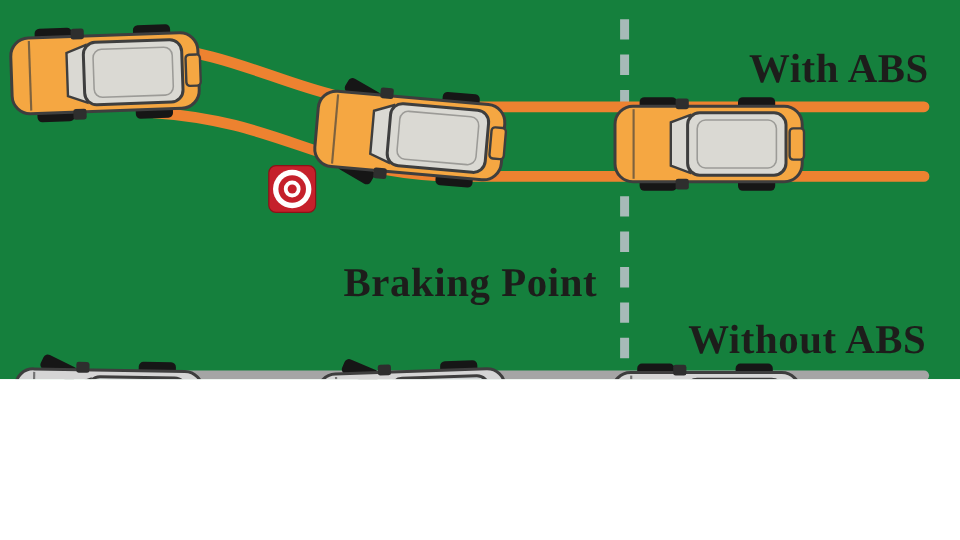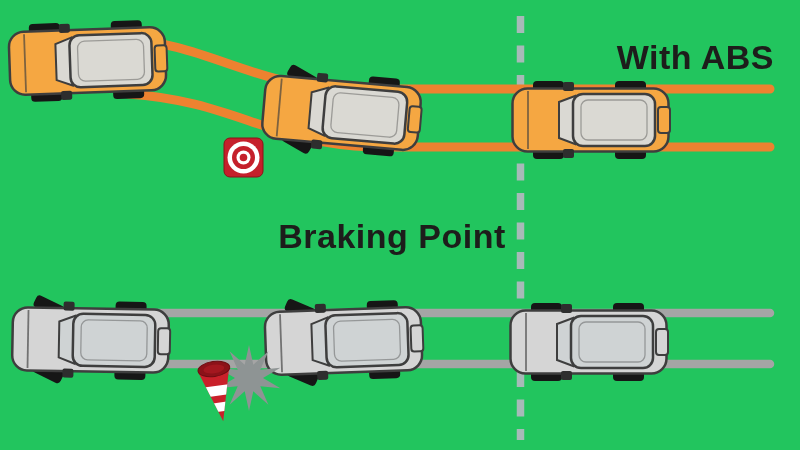--- a/index.html
+++ b/index.html
@@ -1,18 +1,18 @@
 <!DOCTYPE html>
 <html style="--abs-path: #ED8230; --no-abs-path: #A5A5A5; --divider: #A7BAB8; --car-abs-body: #F5A742; --car-abs-roof: #DAD9D3; --car-gray-body: #D5D5D5; --car-gray-roof: #CFD3D4; --marker-red: #C5202B; --cone-red: #C9202A; --cone-base-red: #8B1219; --crash-gray: #8E9494; --text: #1D1D1B;"><head>
 <meta charset="utf-8">
 <style>
   html,body { margin:0; padding:0; background:#fff; }
   .canvas {
-    position:relative; width:800px; height:450px; background:#22c55e;
-    overflow:hidden; font-family:Liberation Sans, sans-serif;
+    position:relative; width:800px; height:316px; background:#15803d;
+    overflow:hidden; font-family:Liberation Serif, serif;
   }
   svg.diagram { position:absolute; left:0; top:0; --ol:#3E3E3E; }
   .wheel { fill:#161616; }
   .car-orange { --cb: var(--car-abs-body,#F5A742); --cr: var(--car-abs-roof,#DAD9D3); }
   .car-gray   { --cb: var(--car-gray-body,#D5D5D5); --cr: var(--car-gray-roof,#CFD3D4); }
   .label {
     position:absolute; font-weight:700; font-size:34px; line-height:1.05;
     color:var(--text,#1D1D1B); white-space:nowrap; letter-spacing:0.5px;
   }
   .label-with-abs    { right:26px; top:40px; }
@@ -96,13 +96,14 @@
         <rect x="-16" y="16" width="34" height="10" fill="#ffffff"></rect>
         <rect x="-16" y="33" width="34" height="9" fill="#ffffff"></rect>
       </g>
       <ellipse cx="0" cy="-1" rx="16" ry="7.5" fill="var(--cone-base-red,#8B1219)" stroke="#6D0D12" stroke-width="1"></ellipse>
       <ellipse cx="0" cy="-1" rx="10.5" ry="4.2" fill="#A3171F"></ellipse>
     </g>
   </svg>
 
   <div class="label label-with-abs">With ABS</div>
   <div class="label label-braking">Braking Point</div>
+  <div class="label label-without-abs">Without ABS</div>
 </div>
 
 </body></html>

